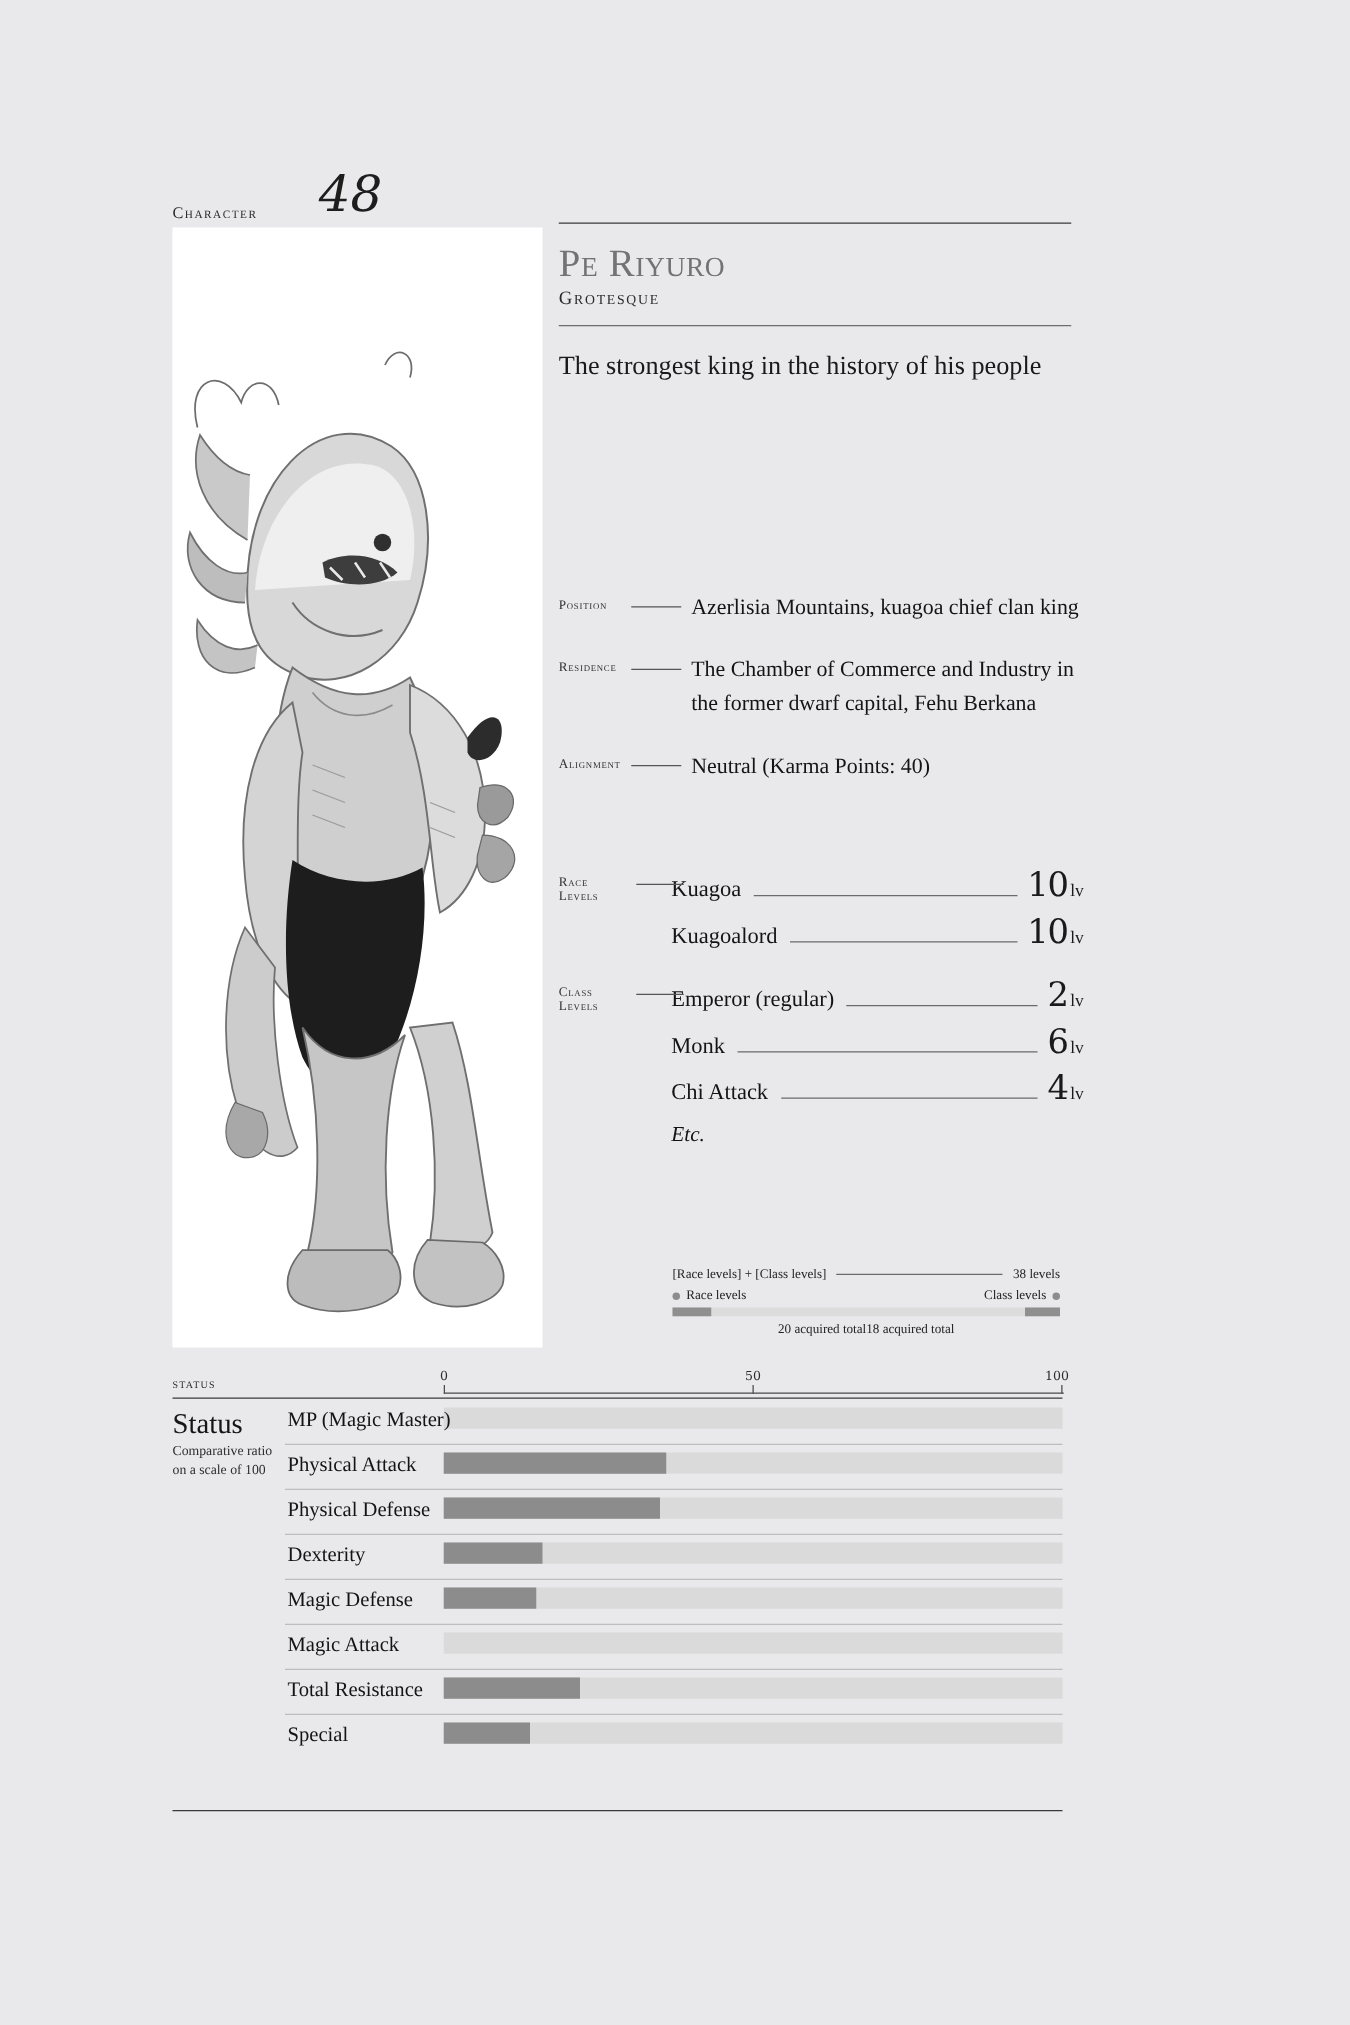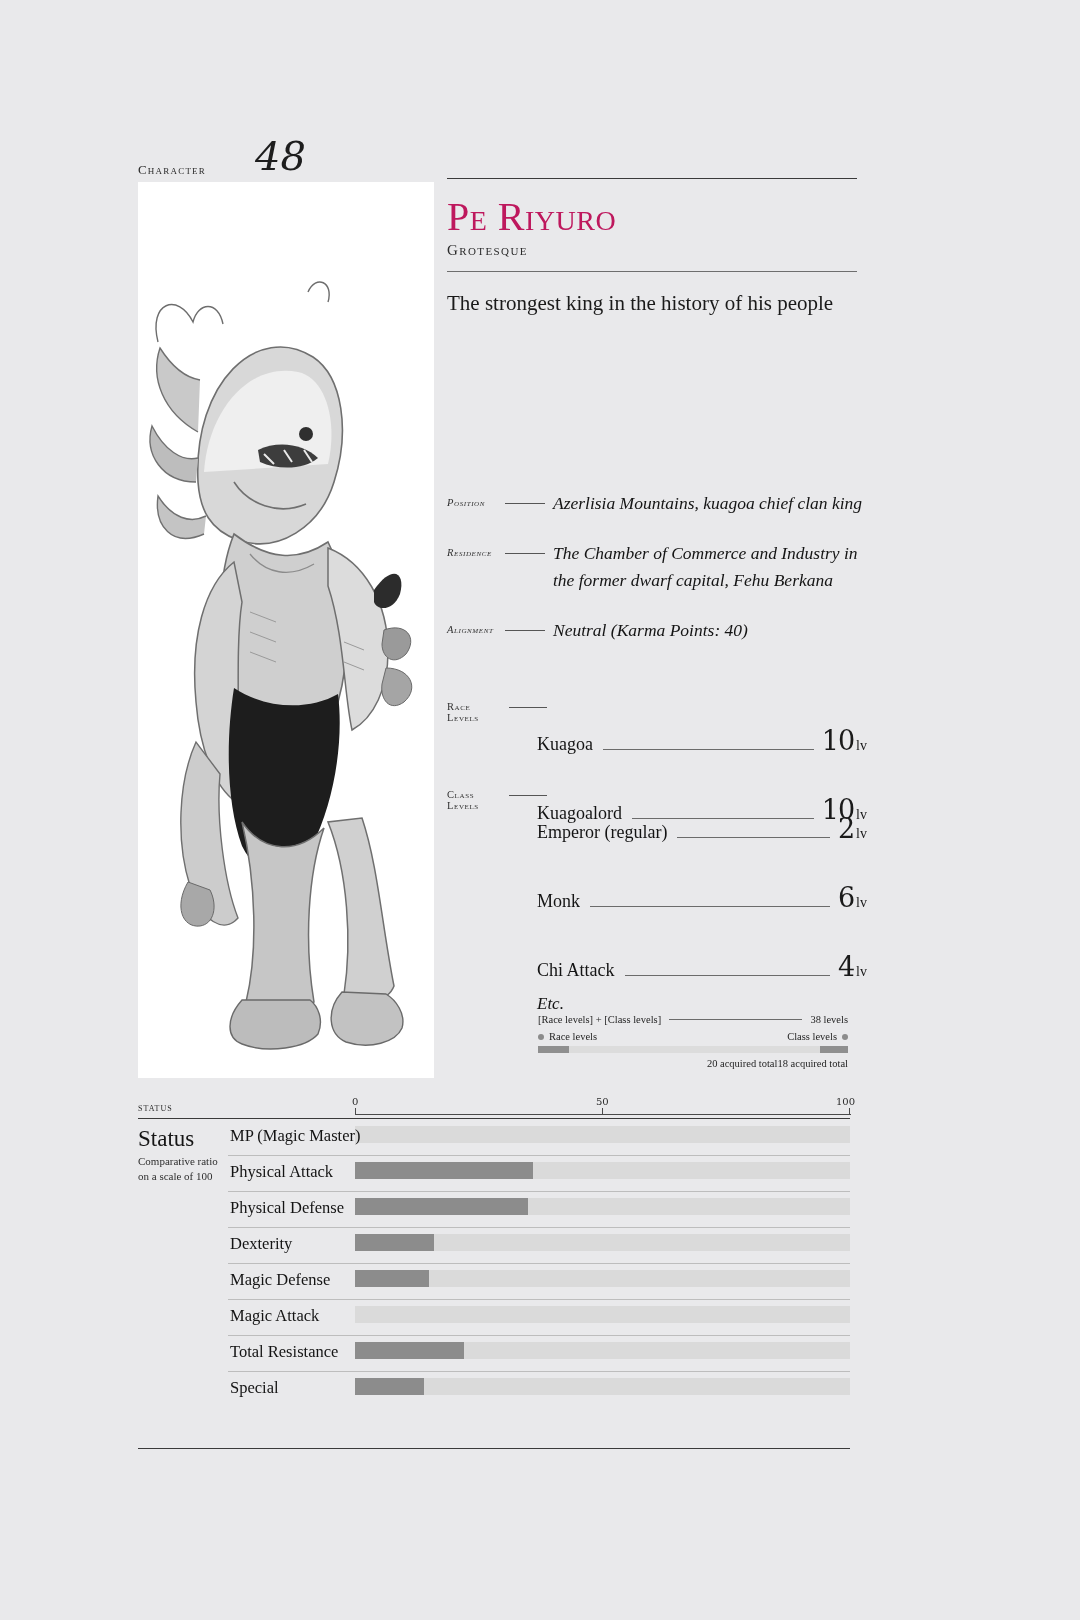--- a/index.html
+++ b/index.html
@@ -62,48 +62,47 @@
     width: 410px;
   }
   .rule {
     height: 1px;
     background: #3a3a3a;
     width: 100%;
   }
   .rule.light { background: #6e6e6e; }
 
   .title {
-    font-size: 40px;
+    font-size: 31px;
     letter-spacing: 0.5px;
     margin: 14px 0 2px 0;
     font-variant: small-caps;
     font-family: "Liberation Serif", serif;
-    color: #be185d;
+    color: #737373;
   }
   .subtitle {
     font-size: 15px;
     letter-spacing: 1.4px;
     font-variant: small-caps;
     color: #2b2b2b;
     margin-bottom: 12px;
   }
   .tagline {
     font-size: 21px;
     line-height: 1.5;
     margin-top: 16px;
     color: #1a1a1a;
   }
 
   
   .info-block {
     position: absolute;
     left: 447px;
-    top: 490px;
+    top: 472px;
     width: 420px;
-    font-style: italic;
   }
   .info-row {
     display: flex;
     align-items: flex-start;
     margin-bottom: 24px;
   }
   .info-key {
     font-size: 10.5px;
     letter-spacing: 0.6px;
     color: #303030;
@@ -151,21 +150,20 @@
     top: 14px;
     width: 38px;
     height: 1px;
     background: #555;
   }
   .lv-rows { margin-left: 90px; }
   .lv-row {
     display: flex;
     align-items: baseline;
     height: 37px;
-    margin-top: 32px;
   }
   .lv-name {
     font-size: 18px;
     color: #141414;
     white-space: nowrap;
   }
   .lv-line {
     flex: 1 1 auto;
     height: 1px;
     background: #6b6b6b;
@@ -227,21 +225,21 @@
     margin-top: 4px;
     height: 7px;
     background: #dcdcdc;
     display: flex;
   }
   .bar-race { background: #8f8f8f; height: 7px; }
   .bar-gap { flex: 1 1 auto; }
   .bar-class { background: #8f8f8f; height: 7px; }
   .summary-bottom {
     display: flex;
-    justify-content: flex-end;
+    justify-content: center;
     margin-top: 5px;
   }
 
   
   .status-label {
     position: absolute;
     left: 138px;
     top: 1101px;
     font-size: 11px;
     letter-spacing: 1px;

